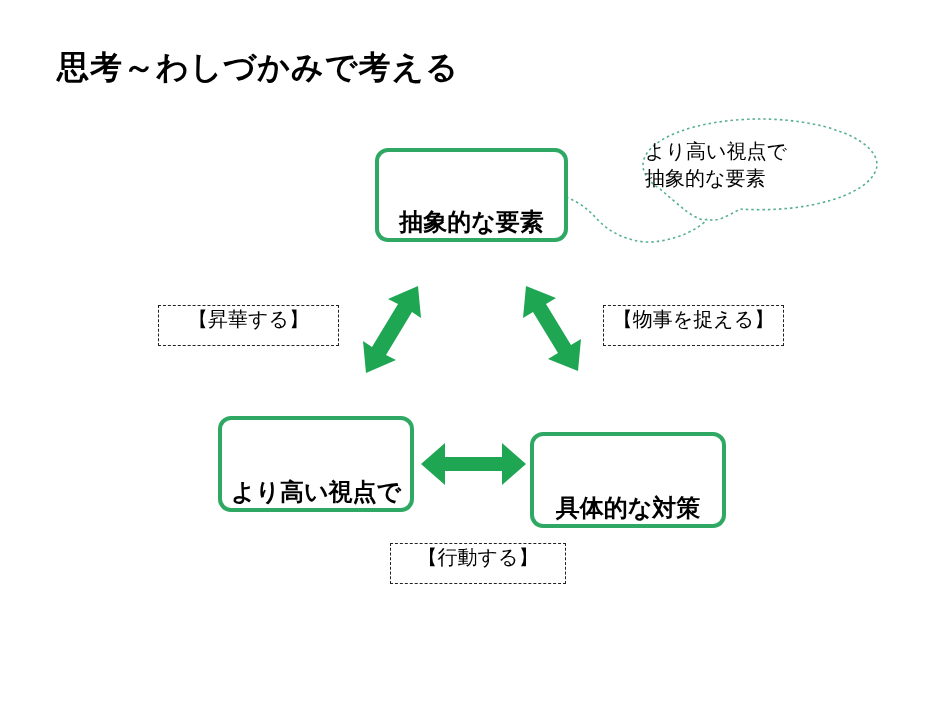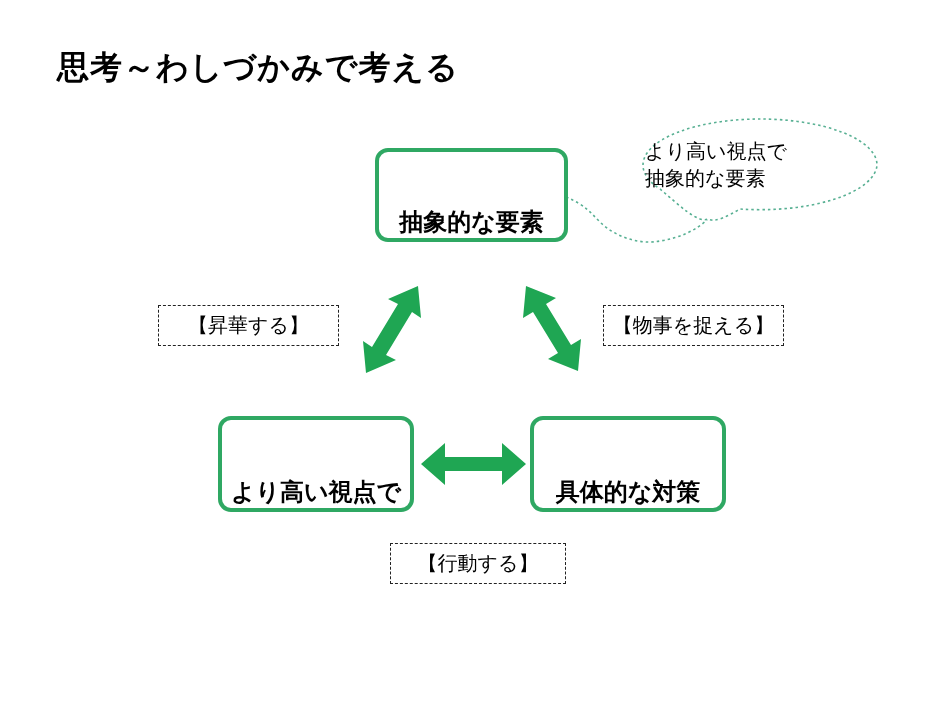--- a/index.html
+++ b/index.html
@@ -34,28 +34,27 @@
     display: flex;
     align-items: flex-end;
     justify-content: center;
     font-size: 24px;
     font-weight: bold;
     box-sizing: border-box;
     white-space: nowrap;
   }
   .node-abstract { left: 375px; top: 148px; width: 193px; height: 94px; }
   .node-issue    { left: 218px; top: 416px; width: 196px; height: 96px; }
-  .node-measure  { left: 530px; top: 416px; width: 196px; height: 96px; }
+  .node-measure  { left: 530px; top: 432px; width: 196px; height: 96px; }
 
   .dashed-label {
     position: absolute;
     border: 1px dashed #222222;
     background: #ffffff;
     display: flex;
-    align-items: center;
     justify-content: center;
     font-size: 20px;
     font-weight: normal;
     box-sizing: border-box;
     white-space: nowrap;
   }
   .label-sublimate   { left: 158px; top: 305px; width: 181px; height: 41px; }
   .label-materialize { left: 603px; top: 305px; width: 181px; height: 41px; }
   .label-act         { left: 390px; top: 543px; width: 176px; height: 41px; }
 

